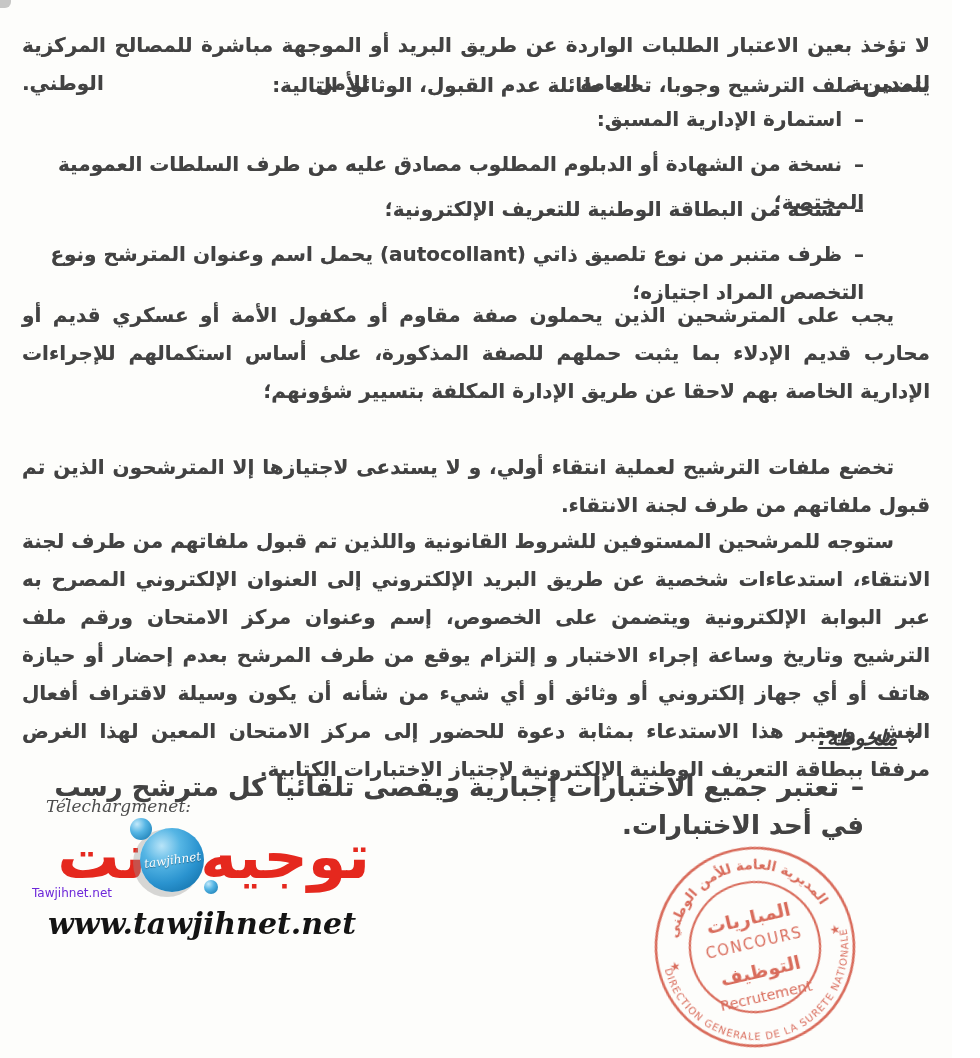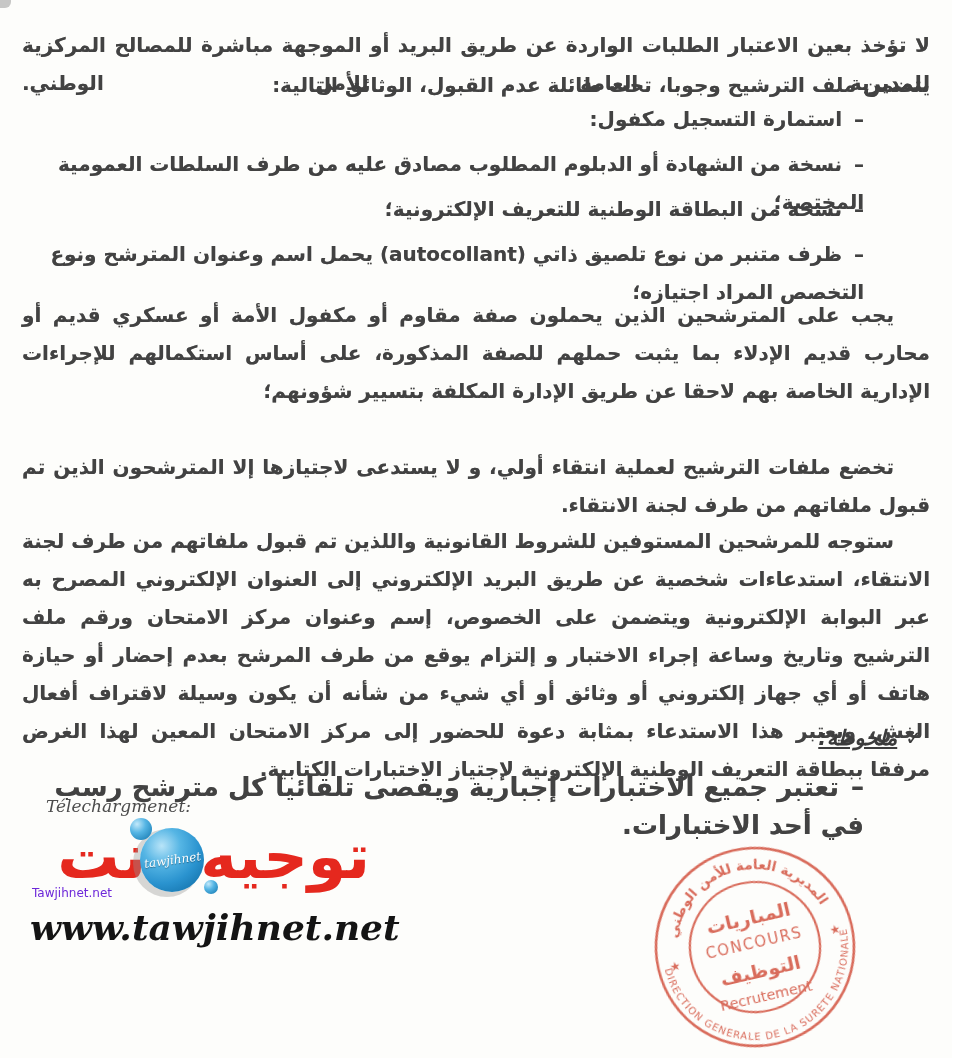--- a/index.html
+++ b/index.html
@@ -33,40 +33,40 @@
     background:radial-gradient(circle at 34% 28%, #b8e4f8 0%, #55b5e4 30%, #2a93cf 60%, #0f6ba3 95%);
     box-shadow:-5px 3px 0 2px rgba(150,150,150,.38);
     display:flex; align-items:center; justify-content:center;
   }
   .wm-sphere span{color:#fff; font-family:"DejaVu Serif", serif; font-style:italic; font-size:12px; transform:rotate(-8deg); text-shadow:0 1px 1px rgba(0,0,0,.35);}
   .wm-ball{position:absolute; left:-8px; top:0px; width:22px; height:22px; border-radius:50%;
     background:radial-gradient(circle at 32% 28%, #c3e9fa 0%, #55b5e4 40%, #1478b0 95%); z-index:3;}
   .wm-dot{position:absolute; right:-10px; bottom:2px; width:14px; height:14px; border-radius:50%;
     background:radial-gradient(circle at 32% 28%, #c3e9fa 0%, #55b5e4 40%, #1478b0 95%); z-index:3;}
   .wm-caption{position:absolute; left:2px; top:70px; font-size:12px; color:#6d28d9; z-index:4;}
-  .wm-url{font-family:"DejaVu Serif", serif; font-style:italic; font-weight:700; font-size:36px; color:#141414; margin-top:8px; letter-spacing:0px;}
+  .wm-url{font-family:"DejaVu Serif", serif; font-style:italic; font-weight:700; font-size:30px; color:#141414; margin-top:8px; letter-spacing:0px;margin-left:18px;}
 
   
   .stamp{position:absolute; left:638px; top:830px; width:234px; height:234px; transform:rotate(-13deg); opacity:.9; filter:blur(.3px);}
   .stamp text{fill:#d55c4a;}
   .stamp .ring{fill:none; stroke:#d55c4a;}
   .ar-stamp{font-weight:700;}
 </style>
 </head>
 <body>
 
 <div class="page">
 
   <div class="corner-smudge"></div>
 
   <div class="txt stretch" style="top:26px;">لا تؤخذ بعين الاعتبار الطلبات الواردة عن طريق البريد أو الموجهة مباشرة للمصالح المركزية للمديرية العامة للأمن الوطني.</div>
   <div class="txt r" style="top:66px;text-align:right;">يتضمن ملف الترشيح وجوبا، تحت طائلة عدم القبول، الوثائق التالية:</div>
 
   <ul class="doclist">
-    <li><span class="dash">–</span><span>استمارة التسجيل مكفول:</span></li>
+    <li><span class="dash">–</span><span>استمارة الإدارية المسبق:</span></li>
     <li><span class="dash">–</span><span>نسخة من الشهادة أو الدبلوم المطلوب مصادق عليه من طرف السلطات العمومية المختصة؛</span></li>
     <li><span class="dash">–</span><span>نسخة من البطاقة الوطنية للتعريف الإلكترونية؛</span></li>
     <li><span class="dash">–</span><span>ظرف متنبر من نوع تلصيق ذاتي (autocollant) يحمل اسم وعنوان المترشح ونوع التخصص المراد اجتيازه؛</span></li>
   </ul>
 
   <div class="txt para" style="top:296px;">يجب على المترشحين الذين يحملون صفة مقاوم أو مكفول الأمة أو عسكري قديم أو محارب قديم الإدلاء بما يثبت حملهم للصفة المذكورة، على أساس استكمالهم للإجراءات الإدارية الخاصة بهم لاحقا عن طريق الإدارة المكلفة بتسيير شؤونهم؛</div>
   <div class="txt para" style="top:448px;">تخضع ملفات الترشيح لعملية انتقاء أولي، و لا يستدعى لاجتيازها إلا المترشحون الذين تم قبول ملفاتهم من طرف لجنة الانتقاء.</div>
   <div class="txt para" style="top:522px;">ستوجه للمرشحين المستوفين للشروط القانونية واللذين تم قبول ملفاتهم من طرف لجنة الانتقاء، استدعاءات شخصية عن طريق البريد الإلكتروني إلى العنوان الإلكتروني المصرح به عبر البوابة الإلكترونية ويتضمن على الخصوص، إسم وعنوان مركز الامتحان ورقم ملف الترشيح وتاريخ وساعة إجراء الاختبار و إلتزام يوقع من طرف المرشح بعدم إحضار أو حيازة هاتف أو أي جهاز إلكتروني أو وثائق أو أي شيء من شأنه أن يكون وسيلة لاقتراف أفعال الغش، ويعتبر هذا الاستدعاء بمثابة دعوة للحضور إلى مركز الامتحان المعين لهذا الغرض مرفقا ببطاقة التعريف الوطنية الإلكترونية لإجتياز الاختبارات الكتابية.</div>
 
   <div class="note-head">

